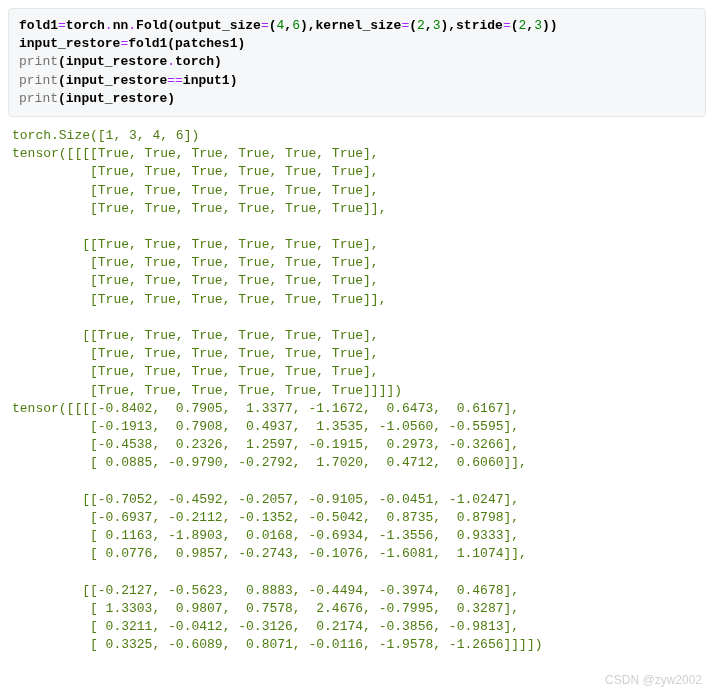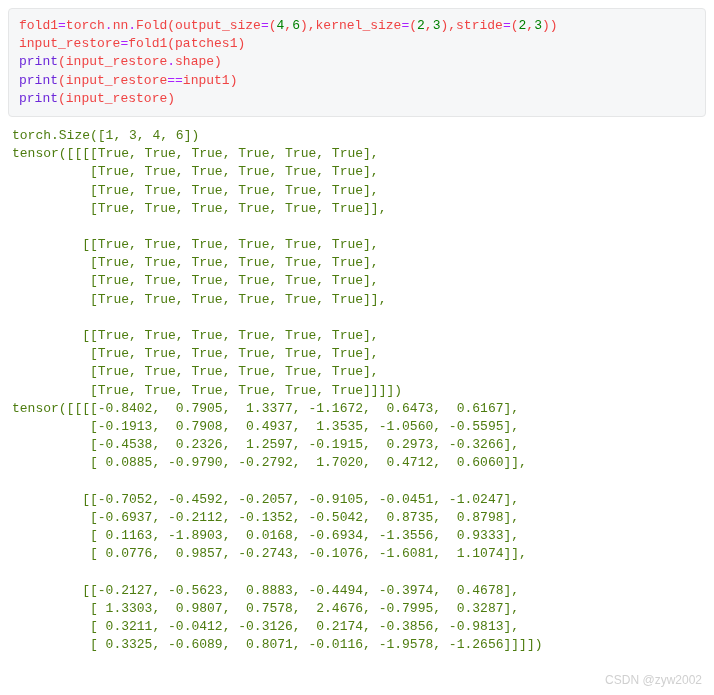--- a/index.html
+++ b/index.html
@@ -26,32 +26,32 @@
     }
     .watermark {
       position: fixed;
       right: 12px;
       bottom: 6px;
       color: #d0d0d0;
       font-size: 12px;
       font-family: sans-serif;
       text-align: center;
     }
-    .ident { color: #ef4444; }
-    .builtin { color: #6d28d9; }
+    .ident { color: #000000; font-weight: bold; }
+    .builtin { color: #737373; }
     .op { color: #aa22ff; }
     .number { color: #008000; }
     .assign { color: #aa22ff; }
   </style>
 </head>
 <body>
 
 <div class="code-block"><span class="ident">fold1</span><span class="assign">=</span><span class="ident">torch</span><span class="op">.</span><span class="ident">nn</span><span class="op">.</span><span class="ident">Fold(output_size</span><span class="assign">=</span><span class="ident">(</span><span class="number">4</span><span class="ident">,</span><span class="number">6</span><span class="ident">),kernel_size</span><span class="assign">=</span><span class="ident">(</span><span class="number">2</span><span class="ident">,</span><span class="number">3</span><span class="ident">),stride</span><span class="assign">=</span><span class="ident">(</span><span class="number">2</span><span class="ident">,</span><span class="number">3</span><span class="ident">))</span>
 <span class="ident">input_restore</span><span class="assign">=</span><span class="ident">fold1(patches1)</span>
-<span class="builtin">print</span><span class="ident">(input_restore</span><span class="op">.</span><span class="ident">shape)</span>
+<span class="builtin">print</span><span class="ident">(input_restore</span><span class="op">.</span><span class="ident">torch)</span>
 <span class="builtin">print</span><span class="ident">(input_restore</span><span class="op">==</span><span class="ident">input1)</span>
 <span class="builtin">print</span><span class="ident">(input_restore)</span></div>
 
 <div class="output">torch.Size([1, 3, 4, 6])
 tensor([[[[True, True, True, True, True, True],
           [True, True, True, True, True, True],
           [True, True, True, True, True, True],
           [True, True, True, True, True, True]],
 
          [[True, True, True, True, True, True],

